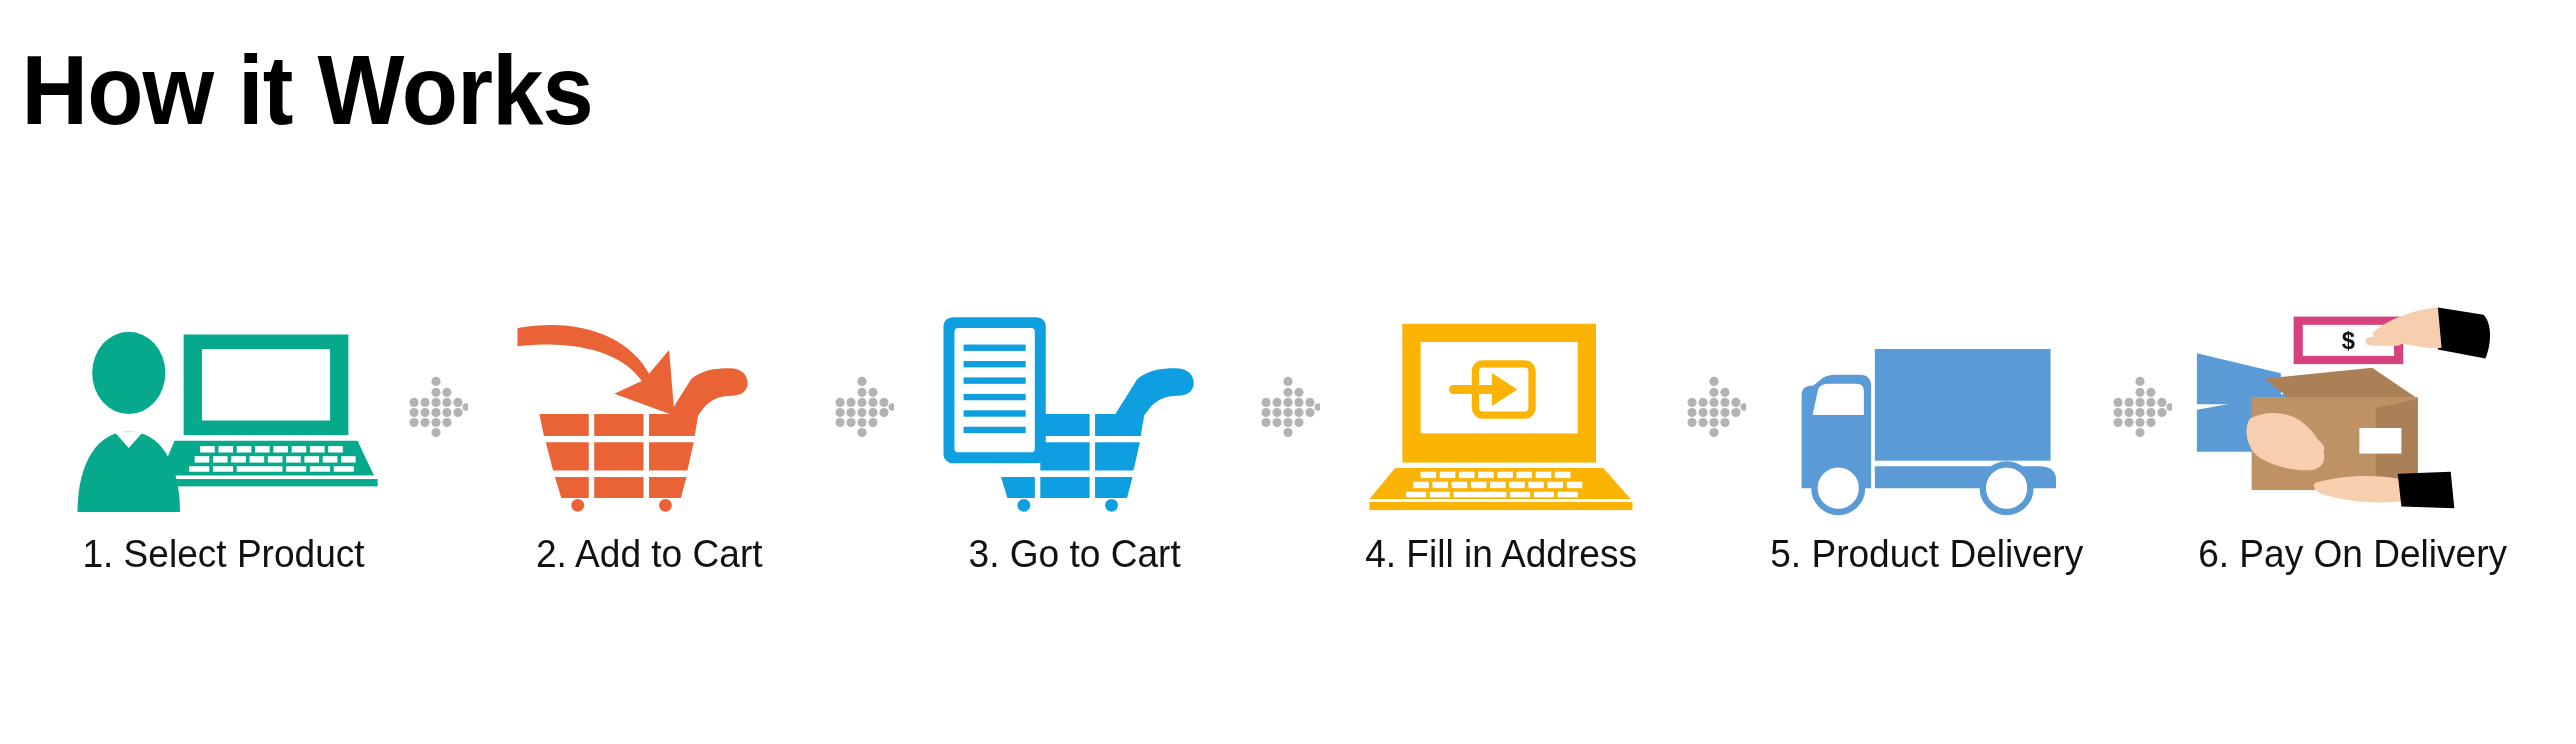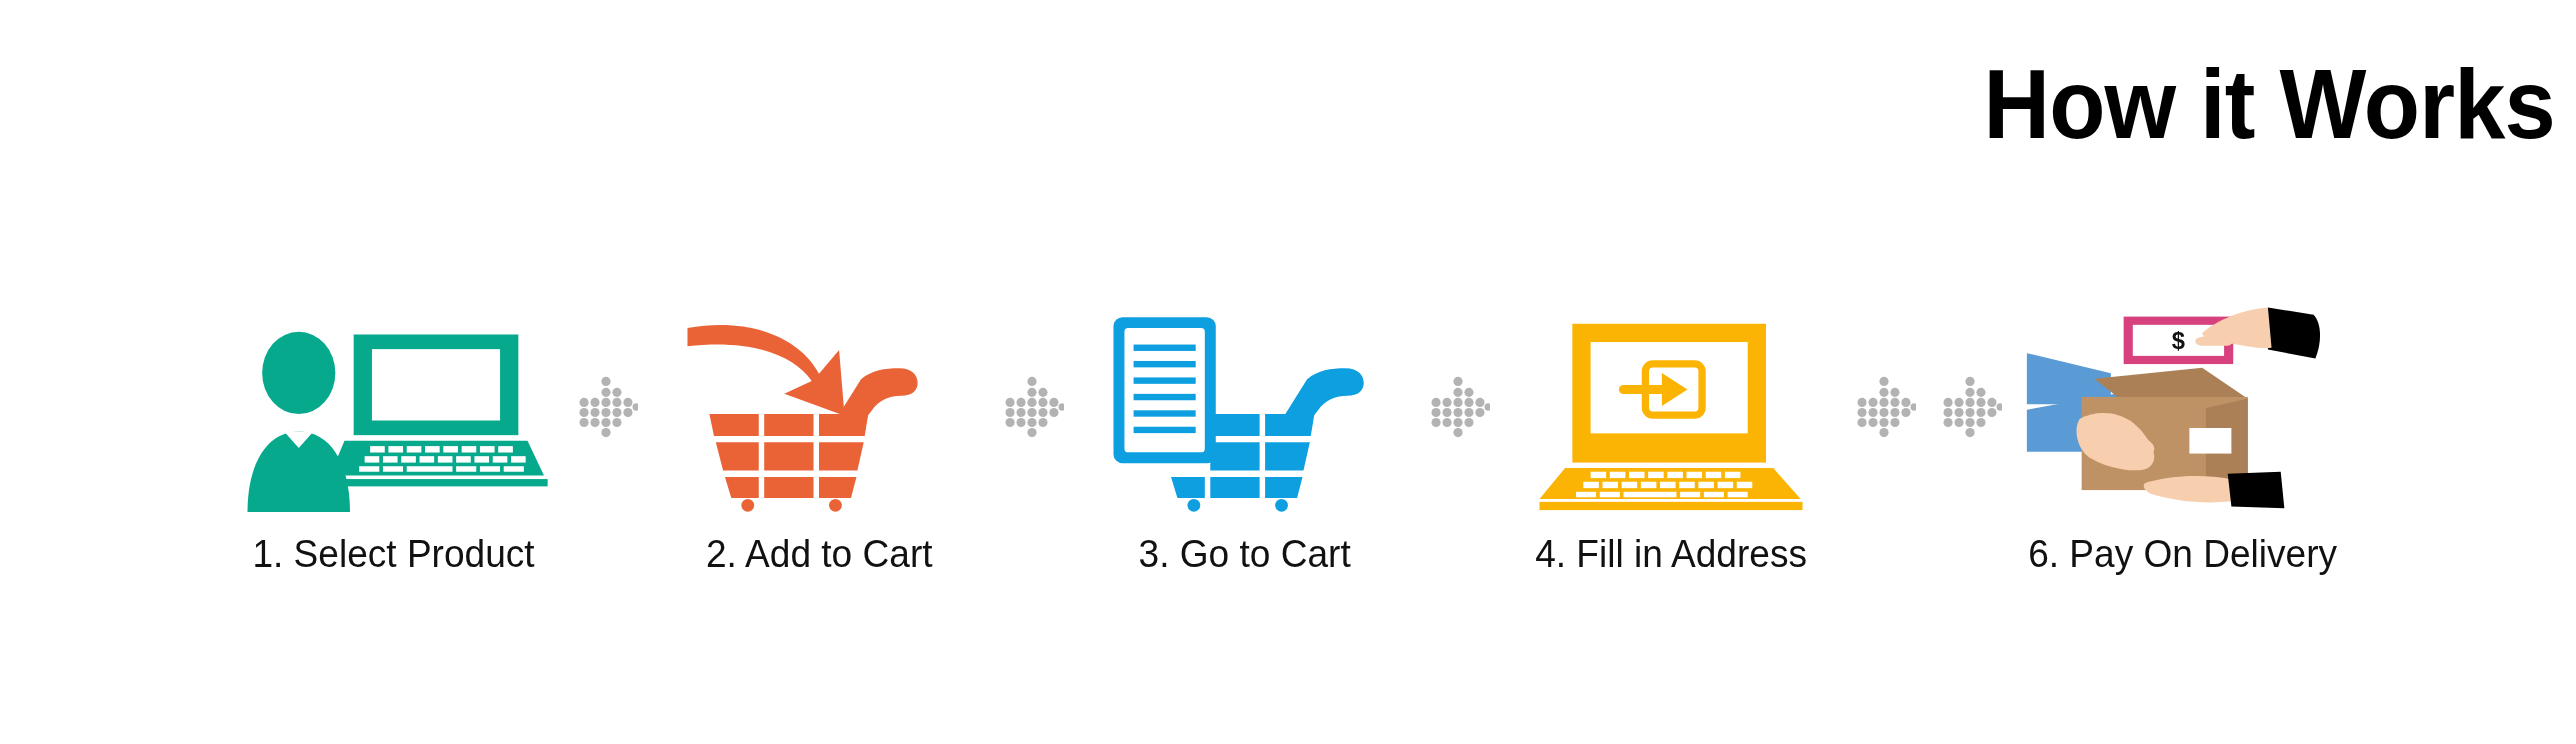--- a/index.html
+++ b/index.html
@@ -11,22 +11,22 @@
     width: 2576px;
     height: 745px;
     font-family: "Liberation Sans", sans-serif;
     overflow: hidden;
     position: relative;
   }
 
   
   .title-wrap {
     width: 100%;
-    text-align: right;
-    padding-top: 54px;
+    text-align: left;
+    padding-top: 40px;
     box-sizing: border-box;
   }
   .title {
     font-family: "Liberation Sans", sans-serif;
     font-weight: bold;
     font-size: 99px;
     line-height: 1.0;
     letter-spacing: -0.9px;
     color: #000000;
     display: inline-block;
@@ -370,20 +370,41 @@
           <circle cx="68" cy="35" r="4"></circle>
         <circle cx="11" cy="52" r="5"></circle>
           <circle cx="23" cy="52" r="5"></circle>
           <circle cx="35" cy="52" r="5"></circle>
           <circle cx="47" cy="52" r="5"></circle>
         <circle cx="35" cy="63" r="5"></circle>
       </g>
     </svg>
   </div>
 
+  <div class="step">
+    <div class="icon-box">
+      <svg width="302" height="174" viewBox="0 0 330 190" aria-hidden="true">
+
+        <rect x="108" y="12" width="192" height="122" fill="#5b9bd5"></rect>
+
+        <path d="M108 140 L288 140 C300 140 306 146 306 154 L306 164 L108 164 Z" fill="#5b9bd5"></path>
+
+        <path d="M28 62 C28 56 32 52 38 52 L92 52 C100 52 104 56 104 64 L104 164 L28 164 Z" fill="#5b9bd5"></path>
+
+        <path d="M28 62 L48 46 C52 42 58 40 66 40 L92 40 C100 40 104 45 104 52 L104 62 Z" fill="#5b9bd5"></path>
+
+        <path d="M46 56 C48 52 52 50 58 50 L88 50 C94 50 96 54 96 58 L96 84 L40 84 Z" fill="#ffffff"></path>
+
+        <circle cx="68" cy="164" r="26" fill="#ffffff" stroke="#5b9bd5" stroke-width="7"></circle>
+
+        <circle cx="252" cy="164" r="26" fill="#ffffff" stroke="#5b9bd5" stroke-width="7"></circle>
+      </svg>
+    </div>
+    <div class="step-label">5. Product Delivery</div>
+  </div>
 
   <div class="sep">
     <svg width="64" height="64" viewBox="0 0 70 70" aria-hidden="true">
       <g fill="#b3b3b3">
         <circle cx="35" cy="7" r="5"></circle>
         <circle cx="35" cy="19" r="5"></circle>
           <circle cx="47" cy="19" r="5"></circle>
         <circle cx="11" cy="30" r="5"></circle>
           <circle cx="23" cy="30" r="5"></circle>
           <circle cx="35" cy="30" r="5"></circle>

